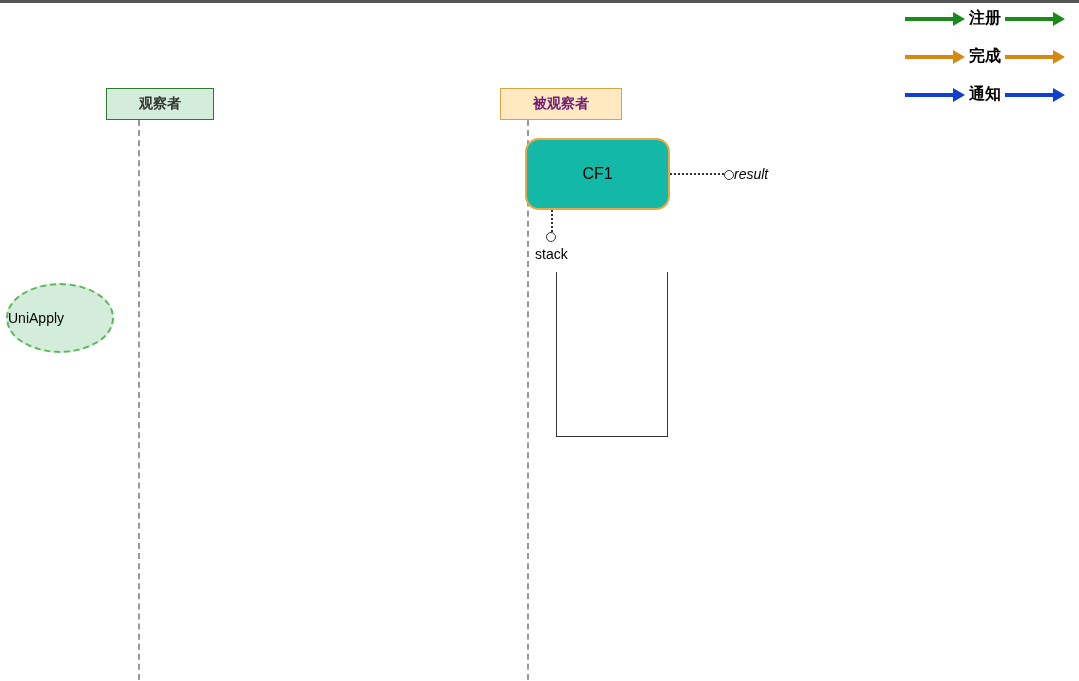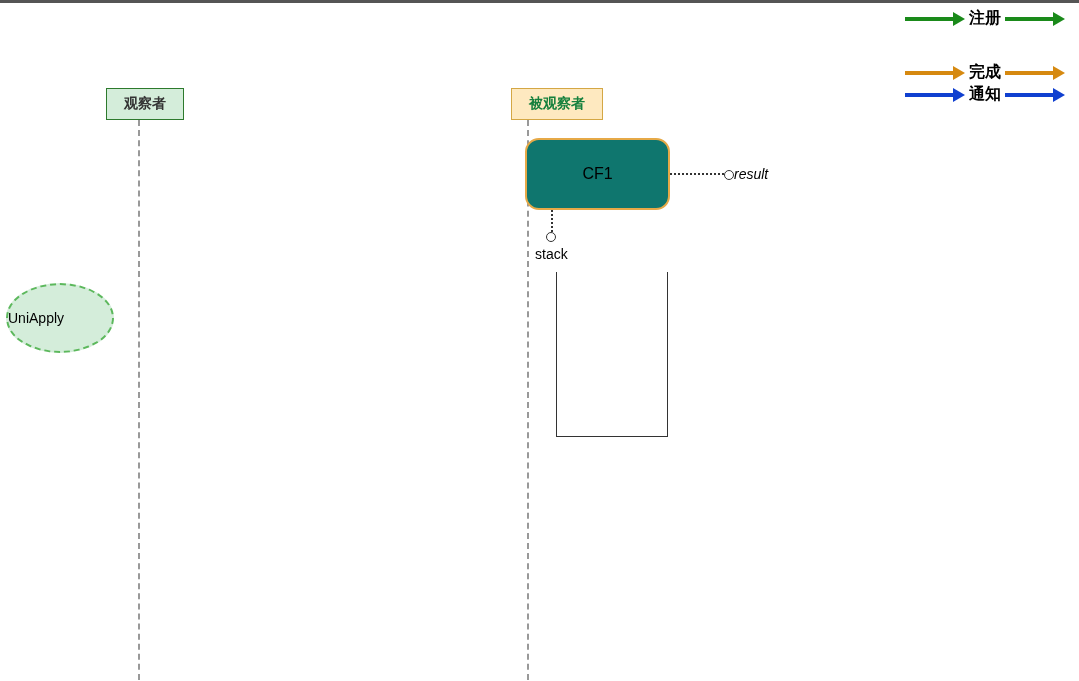--- a/index.html
+++ b/index.html
@@ -9,59 +9,59 @@
       background: #ffffff;
       font-family: Arial, sans-serif;
       position: relative;
       overflow: hidden;
       border-top: 3px solid #555;
     }
     
     .label-box {
       position: absolute;
       border: 1px solid;
-      padding: 6px 17px;
+      padding: 6px 32px;
       font-size: 14px;
       text-align: center;
       font-weight: bold;
     }
     
     .observer-label {
       left: 106px;
       top: 85px;
       background: #d4edda;
       border-color: #2d7a2d;
       color: #333;
     }
     
     .observed-label {
-      left: 511px;
+      left: 500px;
       top: 85px;
       background: #fee9c0;
       border-color: #d4a744;
-      color: #15803d;
+      color: #701a75;
     }
     
     .lifeline {
       position: absolute;
       border-left: 2px dashed #999;
       top: 117px;
       height: 570px;
     }
     
     .lifeline-observer { left: 138px; }
     .lifeline-observed { left: 527px; }
     
     .node-cf1 {
       position: absolute;
       left: 525px;
       top: 135px;
       width: 145px;
       height: 72px;
-      background: #0f766e;
+      background: #14b8a6;
       border: 2px solid #e6a947;
       border-radius: 14px;
       display: flex;
       align-items: center;
       justify-content: center;
       font-size: 16px;
     }
     
     .node-uniapply {
       position: absolute;
@@ -153,21 +153,21 @@
       font-size: 16px;
       font-weight: bold;
     }
     
     .legend-arrow {
       display: inline-block;
       position: relative;
     }
     
     .arrow-green { top: 5px; }
-    .arrow-orange { top: 59px; }
+    .arrow-orange { top: 43px; }
     .arrow-blue { top: 81px; text-align: right; }
   </style>
 </head>
 <body>
 
 <div class="label-box observer-label">观察者</div>
 <div class="label-box observed-label">被观察者</div>
 
 <div class="lifeline lifeline-observer"></div>
 <div class="lifeline lifeline-observed"></div>

